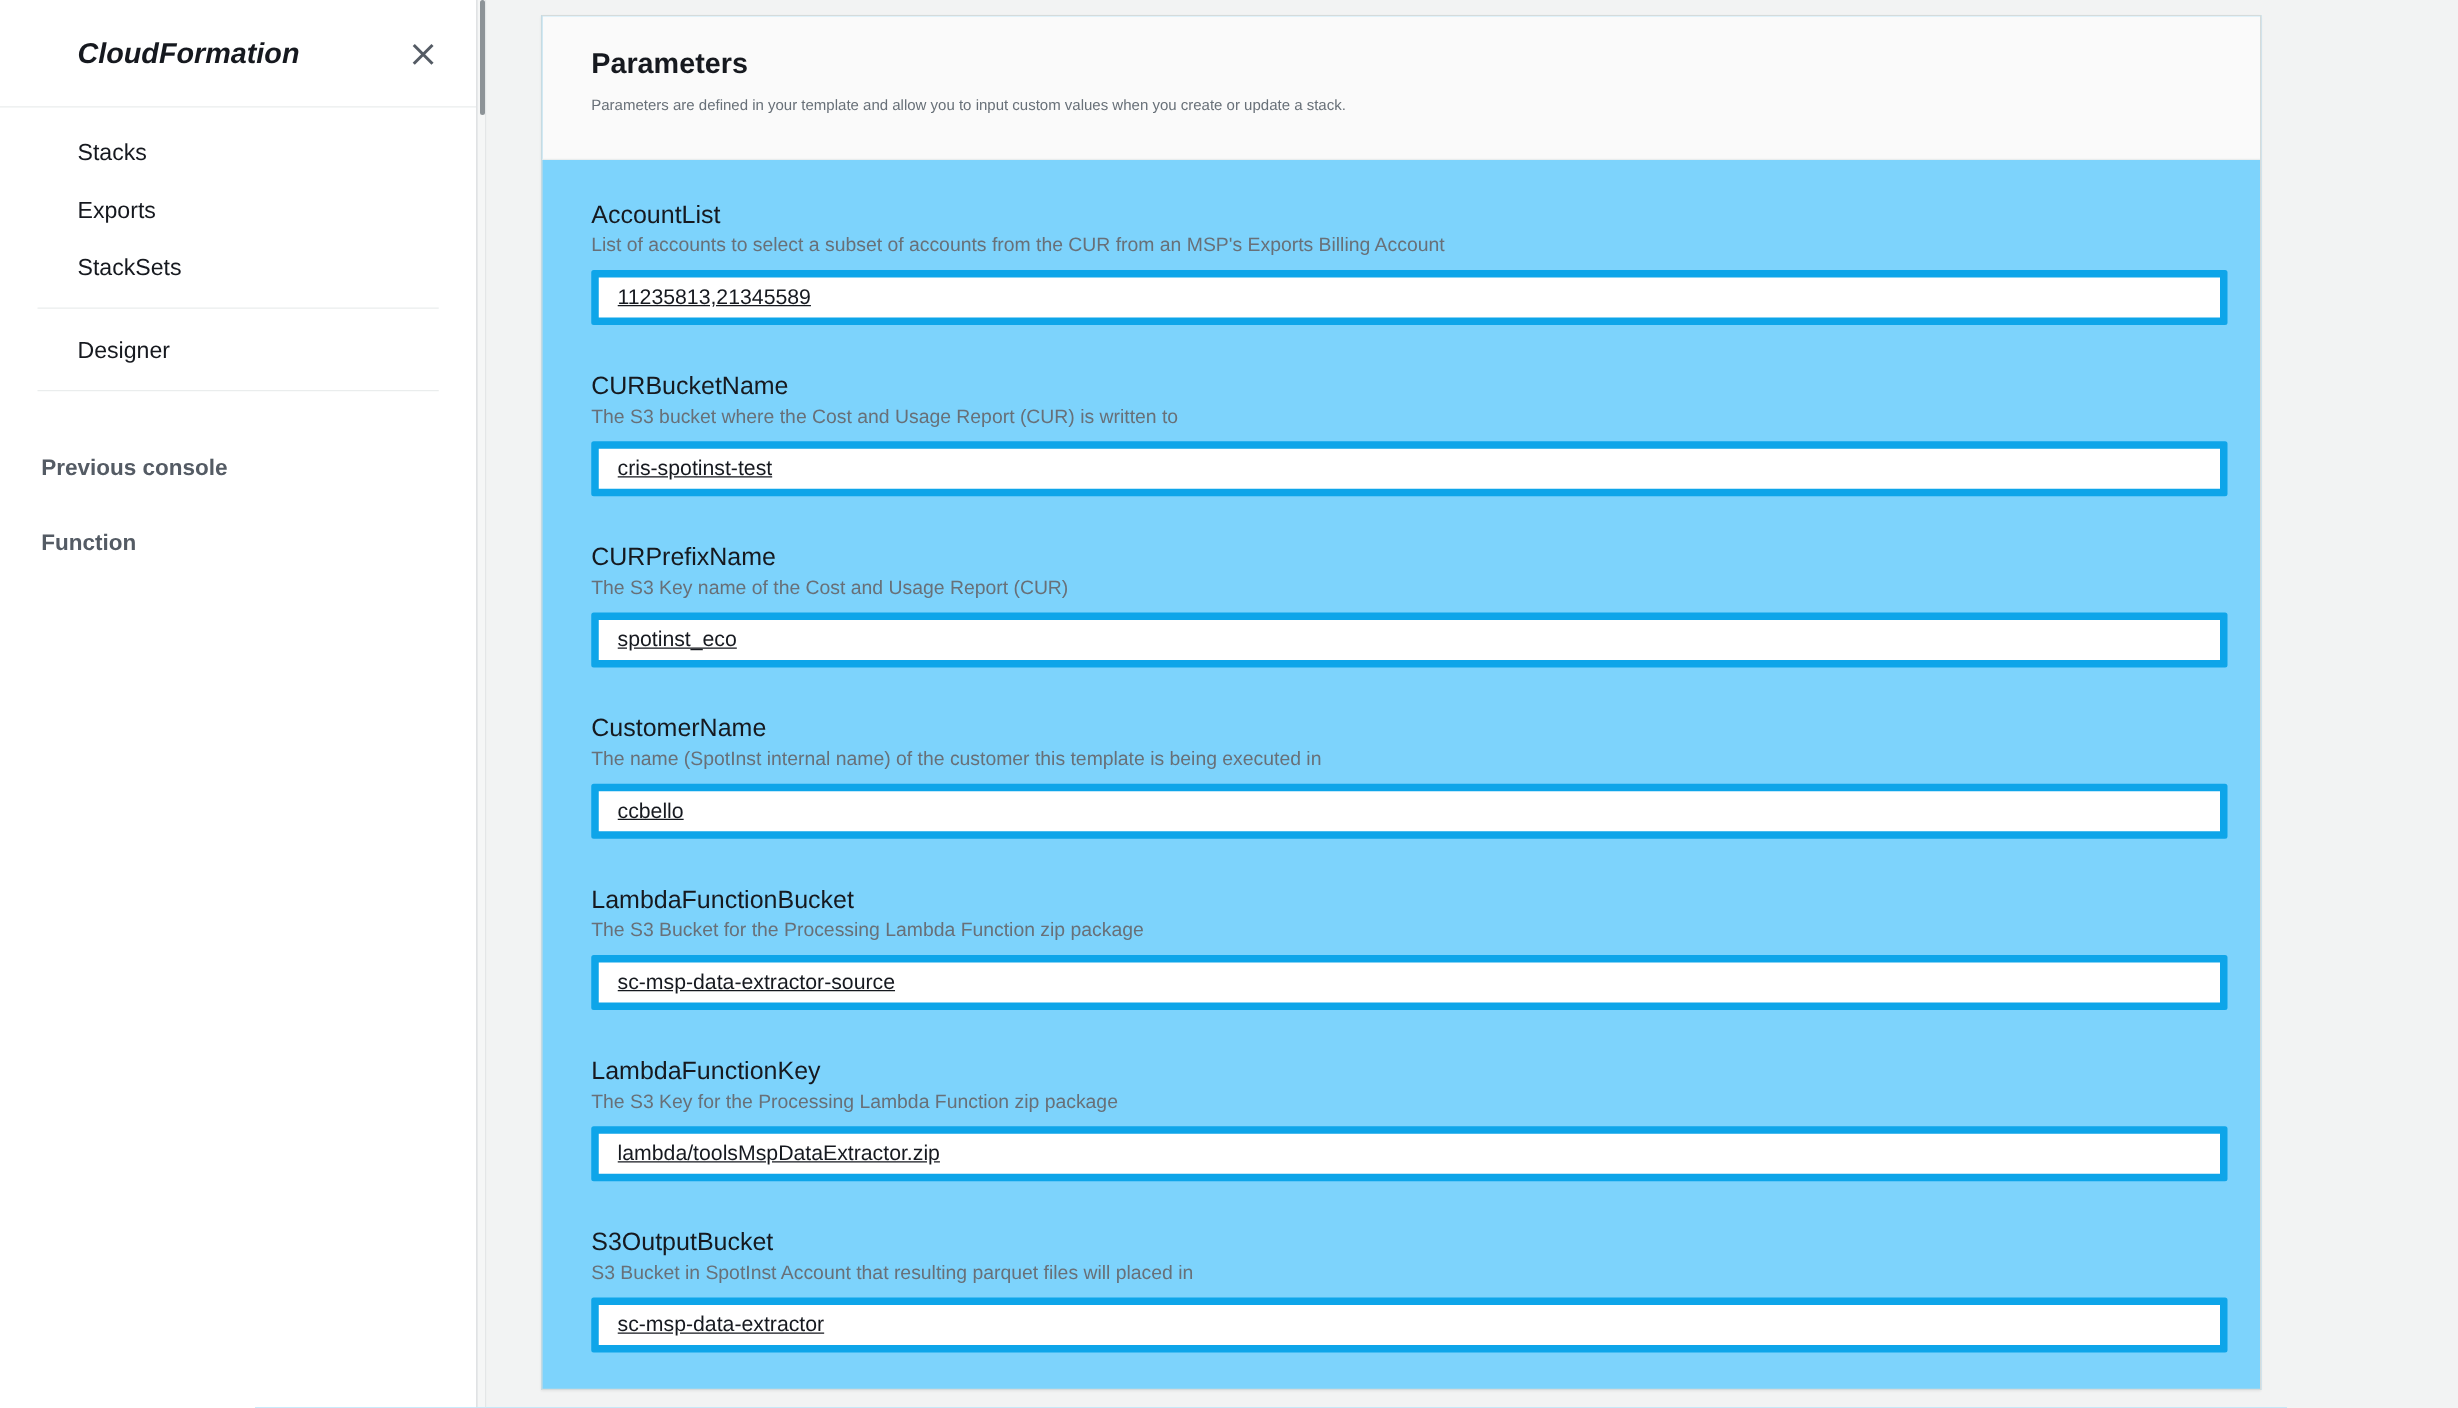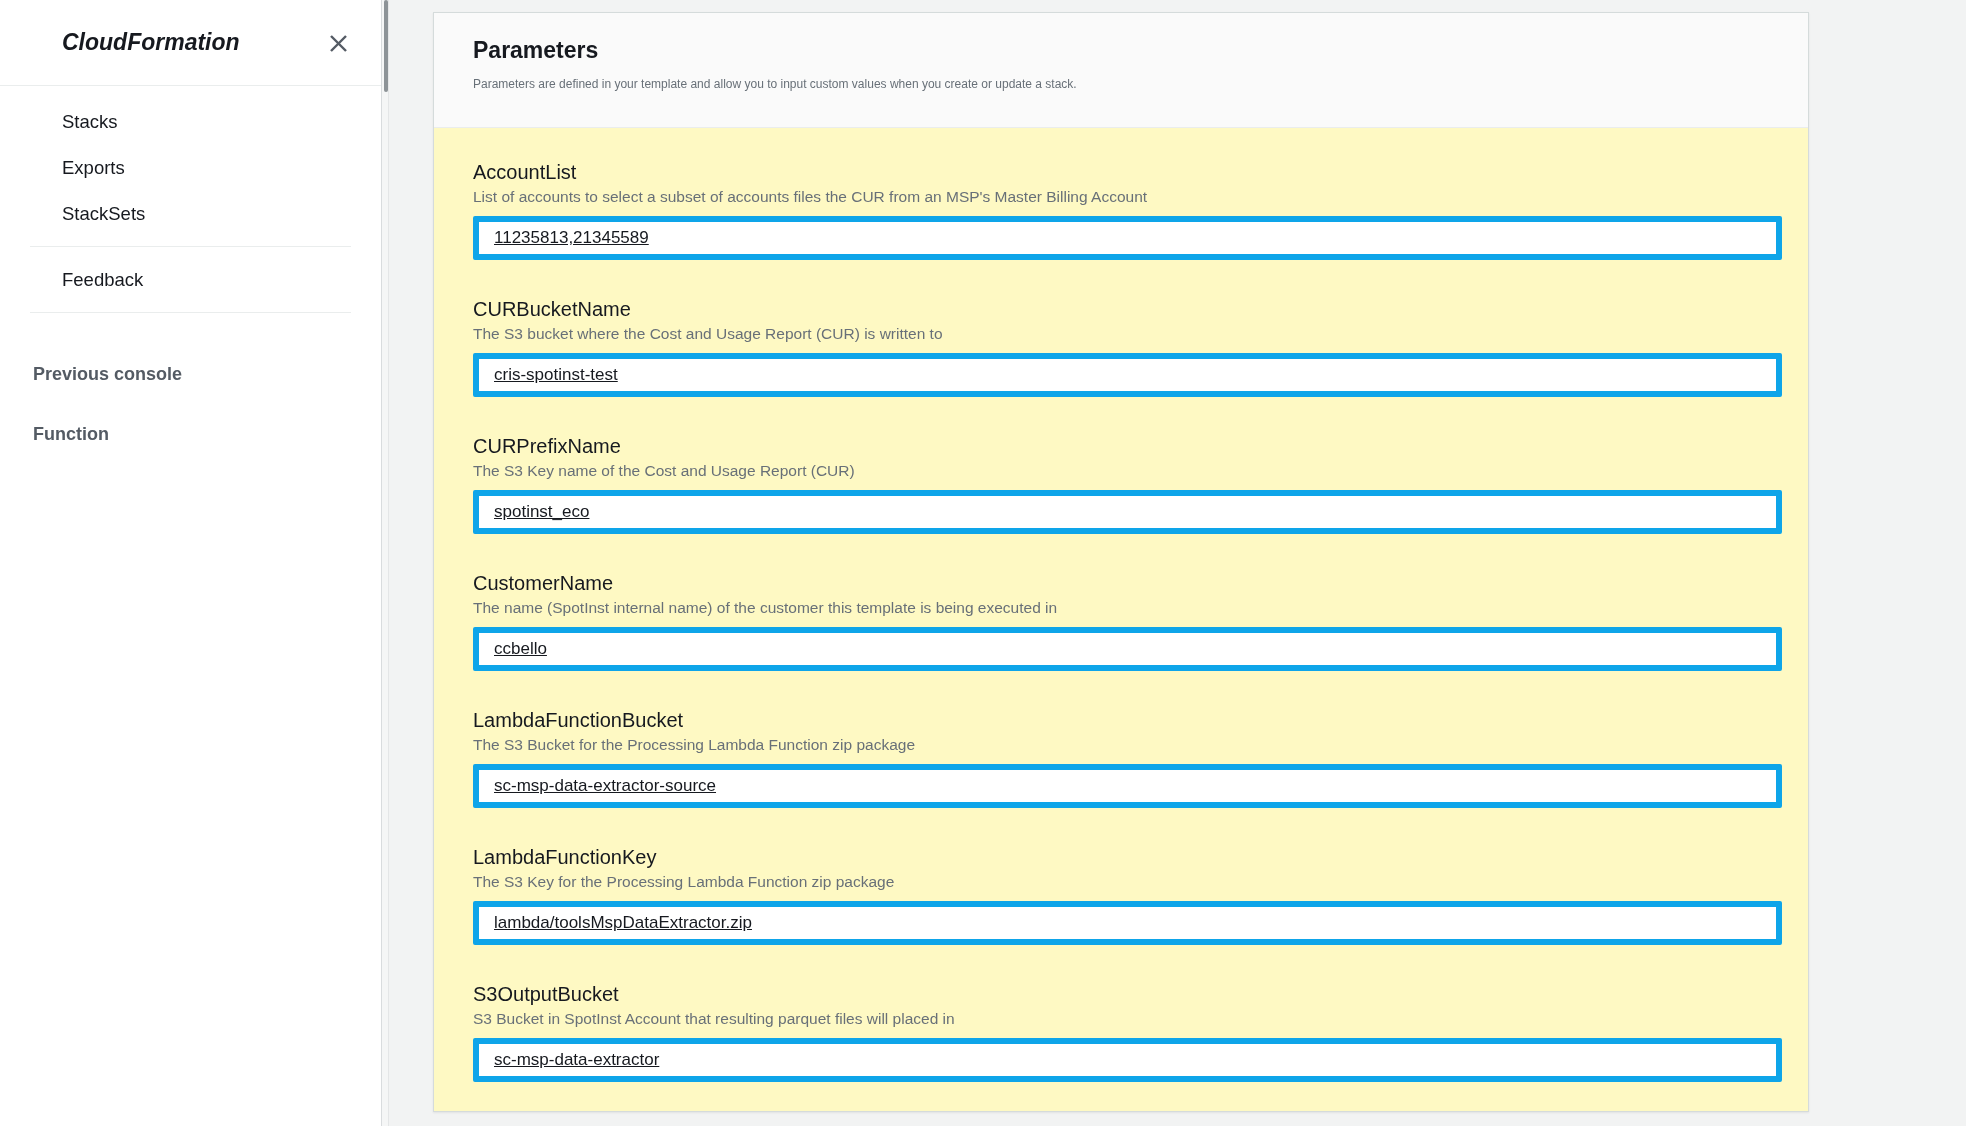--- a/index.html
+++ b/index.html
@@ -62,21 +62,21 @@
   }
 
   
   .main {
     flex: 1 1 auto; height: 100%;
     background: #f2f3f3;
     padding: 12px 5px 14px 44px;
   }
   .card {
     width: 1376px; height: 1100px;
-    background: #fef9c3;
+    background: #7dd3fc;
     border: 1px solid #d5dbdb;
     box-shadow: 0 1px 2px rgba(0,0,0,0.07);
   }
   .card-header {
     background: #fafafa;
     border-bottom: 1px solid #eaeded;
     padding: 22px 40px 32px 39px;
   }
   .card-title {
     font-size: 23px; line-height: 30px; font-weight: bold; color: #16191f;
@@ -120,21 +120,21 @@
     </div>
 
     <nav class="nav">
       <a class="nav-item">Stacks</a>
       <a class="nav-item">Exports</a>
       <a class="nav-item">StackSets</a>
 
       <div class="sidebar-divider-inset"></div>
 
       <div class="designer-group">
-        <a class="nav-item">Feedback</a>
+        <a class="nav-item">Designer</a>
       </div>
 
       <div class="sidebar-divider-inset"></div>
 
       <div class="external-links">
         <a class="external-link">Previous console</a>
         <a class="external-link">Function</a>
       </div>
     </nav>
   </aside>
@@ -147,21 +147,21 @@
     <section class="card">
       <header class="card-header">
         <h2 class="card-title">Parameters</h2>
         <p class="card-subtitle">Parameters are defined in your template and allow you to input custom values when you create or update a stack.</p>
       </header>
 
       <div class="card-body">
 
         <div class="field">
           <label class="field-label">AccountList</label>
-          <div class="field-desc">List of accounts to select a subset of accounts files the CUR from an MSP's Master Billing Account</div>
+          <div class="field-desc">List of accounts to select a subset of accounts from the CUR from an MSP's Exports Billing Account</div>
           <input class="field-input" type="text" value="11235813,21345589" style="">
         </div>
 
         <div class="field">
           <label class="field-label">CURBucketName</label>
           <div class="field-desc">The S3 bucket where the Cost and Usage Report (CUR) is written to</div>
           <input class="field-input" type="text" value="cris-spotinst-test" style="">
         </div>
 
         <div class="field">

